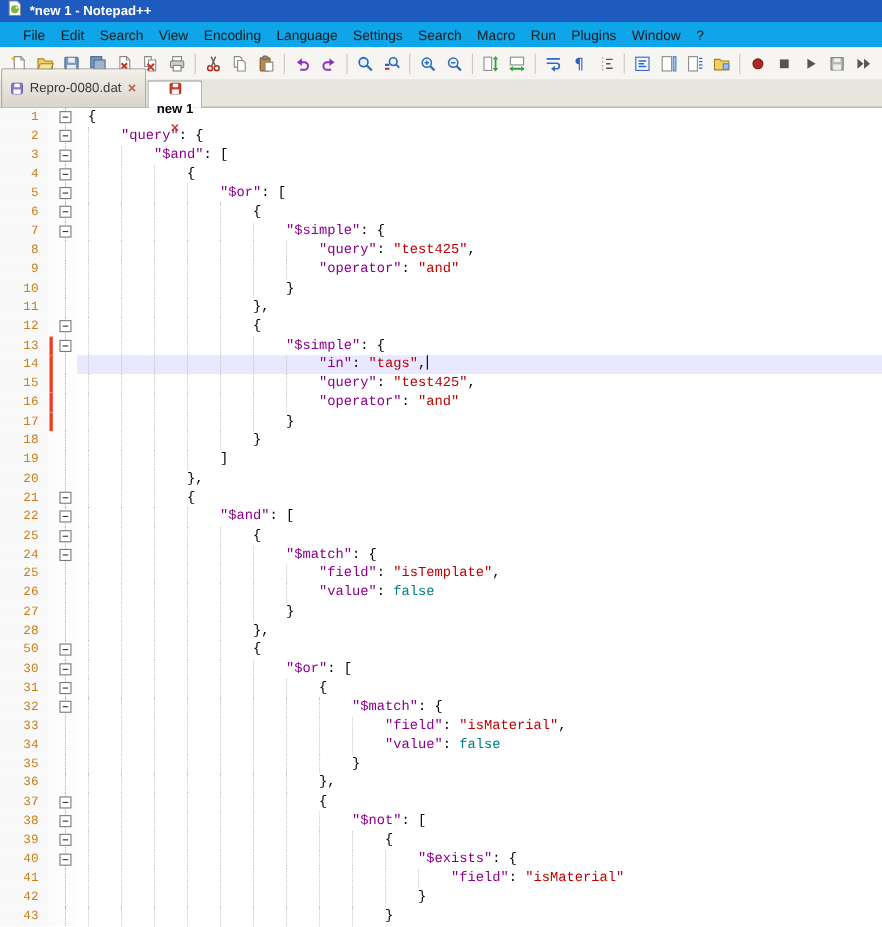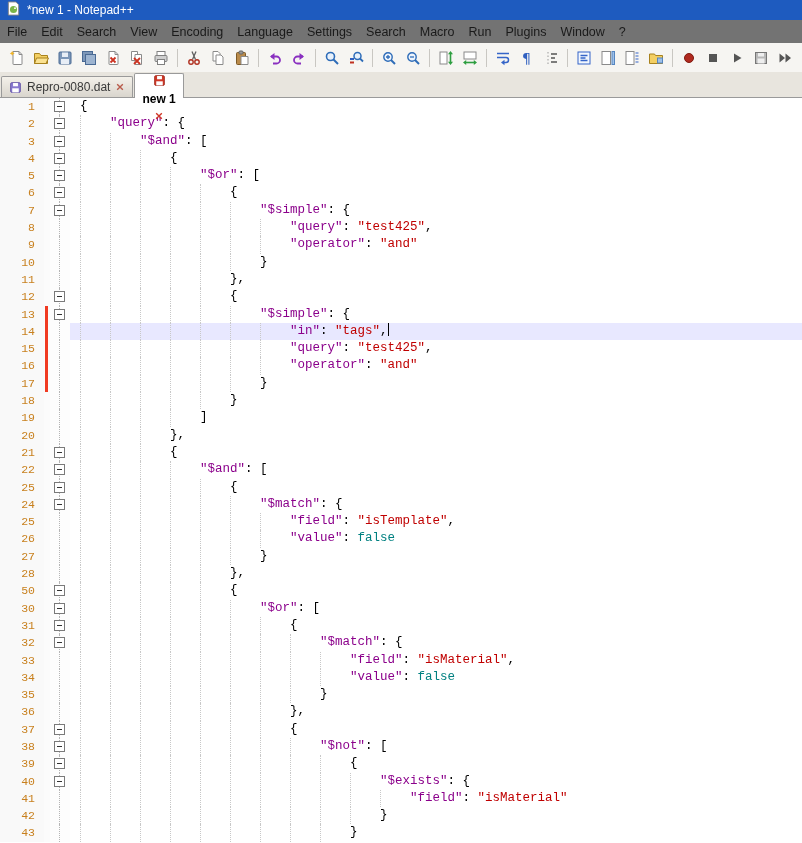--- a/index.html
+++ b/index.html
@@ -1,35 +1,35 @@
 <!DOCTYPE html>
 <html style="--titlebar-bg: #1e5bbf; --line-number-fg: #c8801e; --current-line-bg: #e8e8ff; --change-marker: #f03a22; --tok-key: #8b008b; --tok-string: #c00000; --tok-bool: #008080; --tok-plain: #000000; --indent-guide: #c8c8c8;"><head>
 <meta charset="utf-8">
 <style>
   html,body{margin:0;padding:0;}
   body{width:802px;height:843px;overflow:hidden;background:#fff;font-family:"Liberation Sans",sans-serif;}
   .window{width:802px;height:843px;display:flex;flex-direction:column;}
 
   
-  .titlebar{height:20px;flex:0 0 20px;background:var(--titlebar-bg,#1e5bbf);display:flex;align-items:center;padding:0 6px;gap:6px;}
+  .titlebar{height:20px;flex:0 0 20px;background:var(--titlebar-bg,#1e5bbf);display:flex;align-items:center;padding:0 6px;gap:6px;font-weight:bold;}
   .title-text{color:#fff;font-size:12px;white-space:nowrap;}
 
   
-  .menubar{height:23px;flex:0 0 23px;background:#737373;display:flex;align-items:center;font-size:12.5px;color:#1a1a1a;padding-left:0;}
+  .menubar{height:23px;flex:0 0 23px;background:#0ea5e9;display:flex;align-items:center;font-size:12.5px;color:#1a1a1a;padding-left:14px;}
   .menu-item{padding:3px 7px;white-space:nowrap;}
 
   
   .toolbar{height:29px;flex:0 0 29px;background:#f6f5f2;display:flex;align-items:center;padding-left:5px;}
   .tbtn{width:24px;height:24px;display:flex;align-items:center;justify-content:center;}
   .ticon{display:flex;}
   .tsep{width:1px;height:18px;background:#c9c7c2;margin:0 4px;}
 
   
   .tabbar{height:26px;flex:0 0 26px;background:#e8e5de;display:flex;align-items:flex-end;padding-left:1px;border-bottom:1px solid #9a9a9a;box-sizing:border-box;}
-  .tab{display:flex;align-items:center;gap:5px;padding:0 7px;height:21px;border:1px solid #9a9a9a;border-bottom:none;background:linear-gradient(#f4f1ea,#d9d5cd);font-size:12px;color:#3a3a3a;box-sizing:border-box;border-radius:2px 2px 0 0;margin-right:1px;white-space:nowrap;}
+  .tab{display:flex;align-items:center;gap:5px;padding:0 7px;height:35px;border:1px solid #9a9a9a;border-bottom:none;background:linear-gradient(#f4f1ea,#d9d5cd);font-size:12px;color:#3a3a3a;box-sizing:border-box;border-radius:2px 2px 0 0;margin-right:1px;white-space:nowrap;}
   .tab.active{background:#fff;height:25px;font-weight:600;color:#000;position:relative;z-index:2;margin-bottom:-1px;flex-direction:column;}
   .tabicon{display:flex;}
   .tabclose{display:flex;color:#b85a4a;}
   .tab.active .tabclose{color:#d03525;}
 
   
   .editor{flex:1 1 auto;background:#fff;overflow:hidden;font-family:"Liberation Mono","DejaVu Sans Mono",monospace;font-size:12.5px;}
   .code-line{display:flex;height:17.3px;line-height:17.3px;white-space:pre;}
   .ln{width:44px;flex:0 0 44px;text-align:right;padding-right:9px;box-sizing:border-box;color:var(--line-number-fg,#c8801e);font-size:11.5px;background:#f9f9f9;}
   .chg{width:6px;flex:0 0 6px;position:relative;background:#fbfbfb;}

